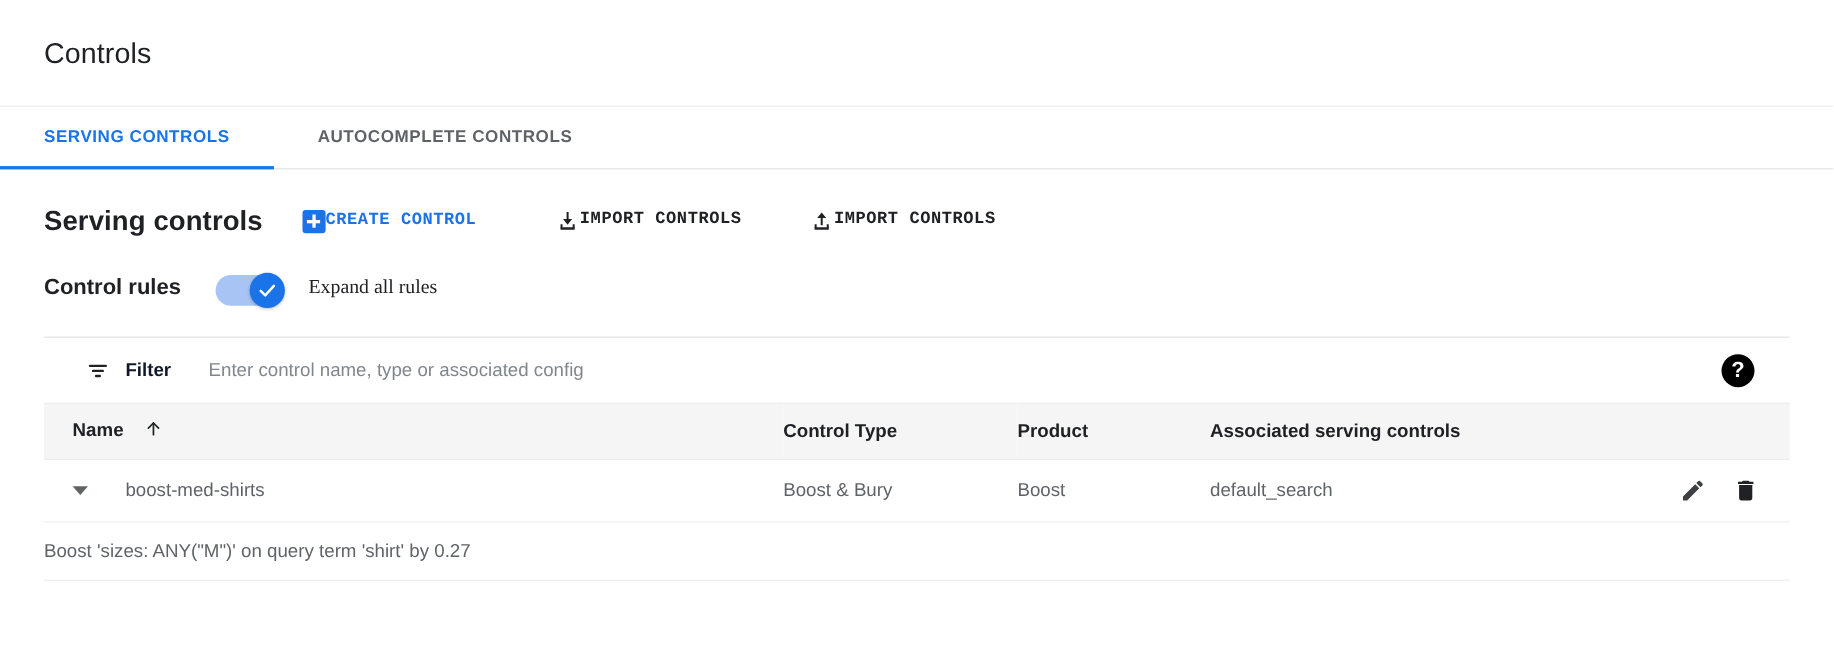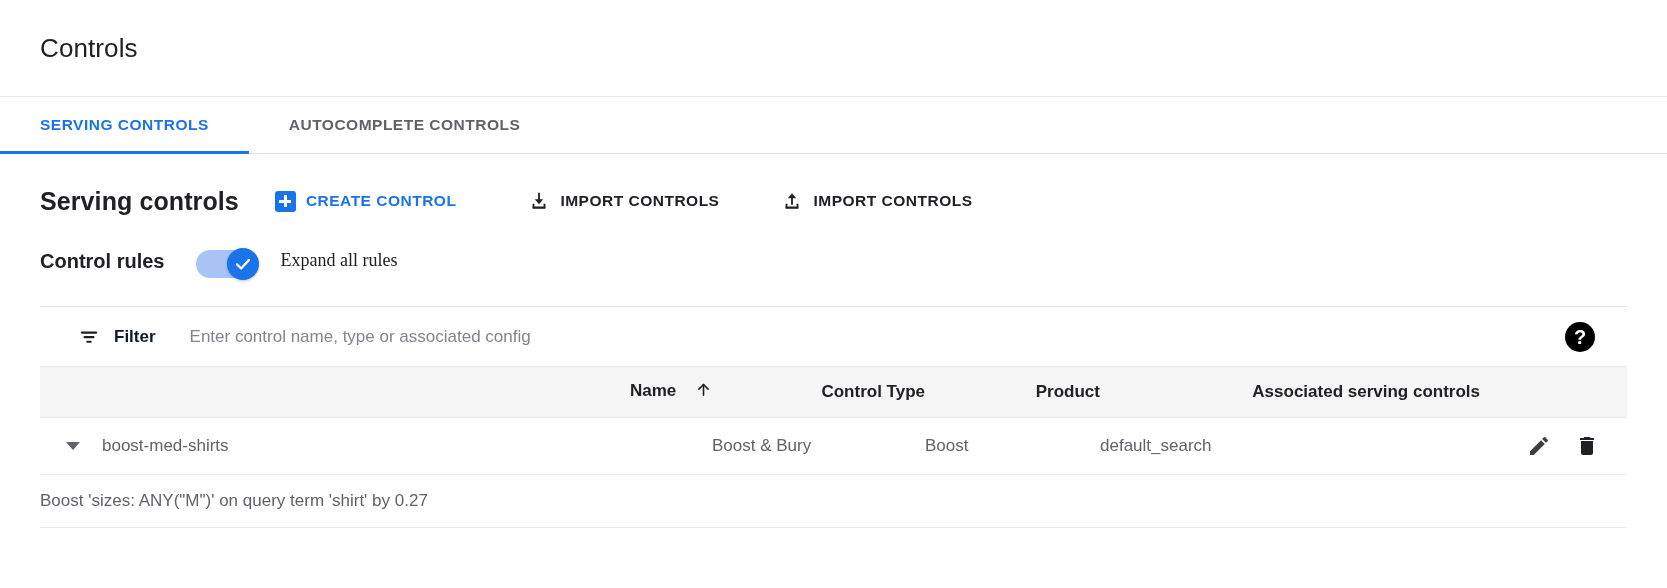--- a/index.html
+++ b/index.html
@@ -71,26 +71,24 @@
   .section-title {
     font-size: 25px;
     font-weight: 700;
     color: #202124;
     margin-right: 26px;
     letter-spacing: 0.1px;
   }
 
   .tbtn {
     display: inline-flex;
-    align-items: center;
-    gap: 10px;
     background: none;
     border: none;
     cursor: pointer;
-    font-family: Liberation Sans, sans-serif;
+    font-family: Liberation Mono, monospace;
     font-size: 15.5px;
     font-weight: 600;
     letter-spacing: 0.5px;
     padding: 8px 10px;
     border-radius: 4px;
   }
   .tbtn.blue { color: #1a73e8; }
   .tbtn.dark { color: #202124; }
   .btn-gap { width: 52px; }
   .btn-gap-sm { width: 42px; }
@@ -191,21 +189,21 @@
     flex: 0 0 auto;
     margin-right: 28px;
     line-height: 1;
     font-family: "Liberation Sans", sans-serif;
   }
 
   
   .tbl { width: 100%; border-collapse: collapse; table-layout: fixed; }
   .tbl thead th {
     background: #f5f5f5;
-    text-align: right;
+    text-align: left;
     font-size: 17px;
     font-weight: 700;
     color: #202124;
     padding: 14px 0 14px 0;
     border-top: 1px solid #e8eaed;
     border-bottom: 1px solid #e8eaed;
     white-space: nowrap;
   }
   .th-name { padding-left: 26px !important; }
   .sort-arrow { margin-left: 14px; display: inline-block; vertical-align: -2px; }
@@ -214,21 +212,21 @@
     font-size: 17px;
     color: #5f6368;
     padding: 16px 0;
     border-bottom: 1px solid #ededed;
     vertical-align: middle;
   }
   .name-cell {
     padding-left: 26px !important;
     display: flex;
     align-items: center;
-    gap: 0;
+    gap: 12px;
   }
   .chevron {
     width: 26px;
     flex: 0 0 auto;
     display: inline-flex;
     align-items: center;
     justify-content: flex-start;
     cursor: pointer;
   }
   .chev-tri {

